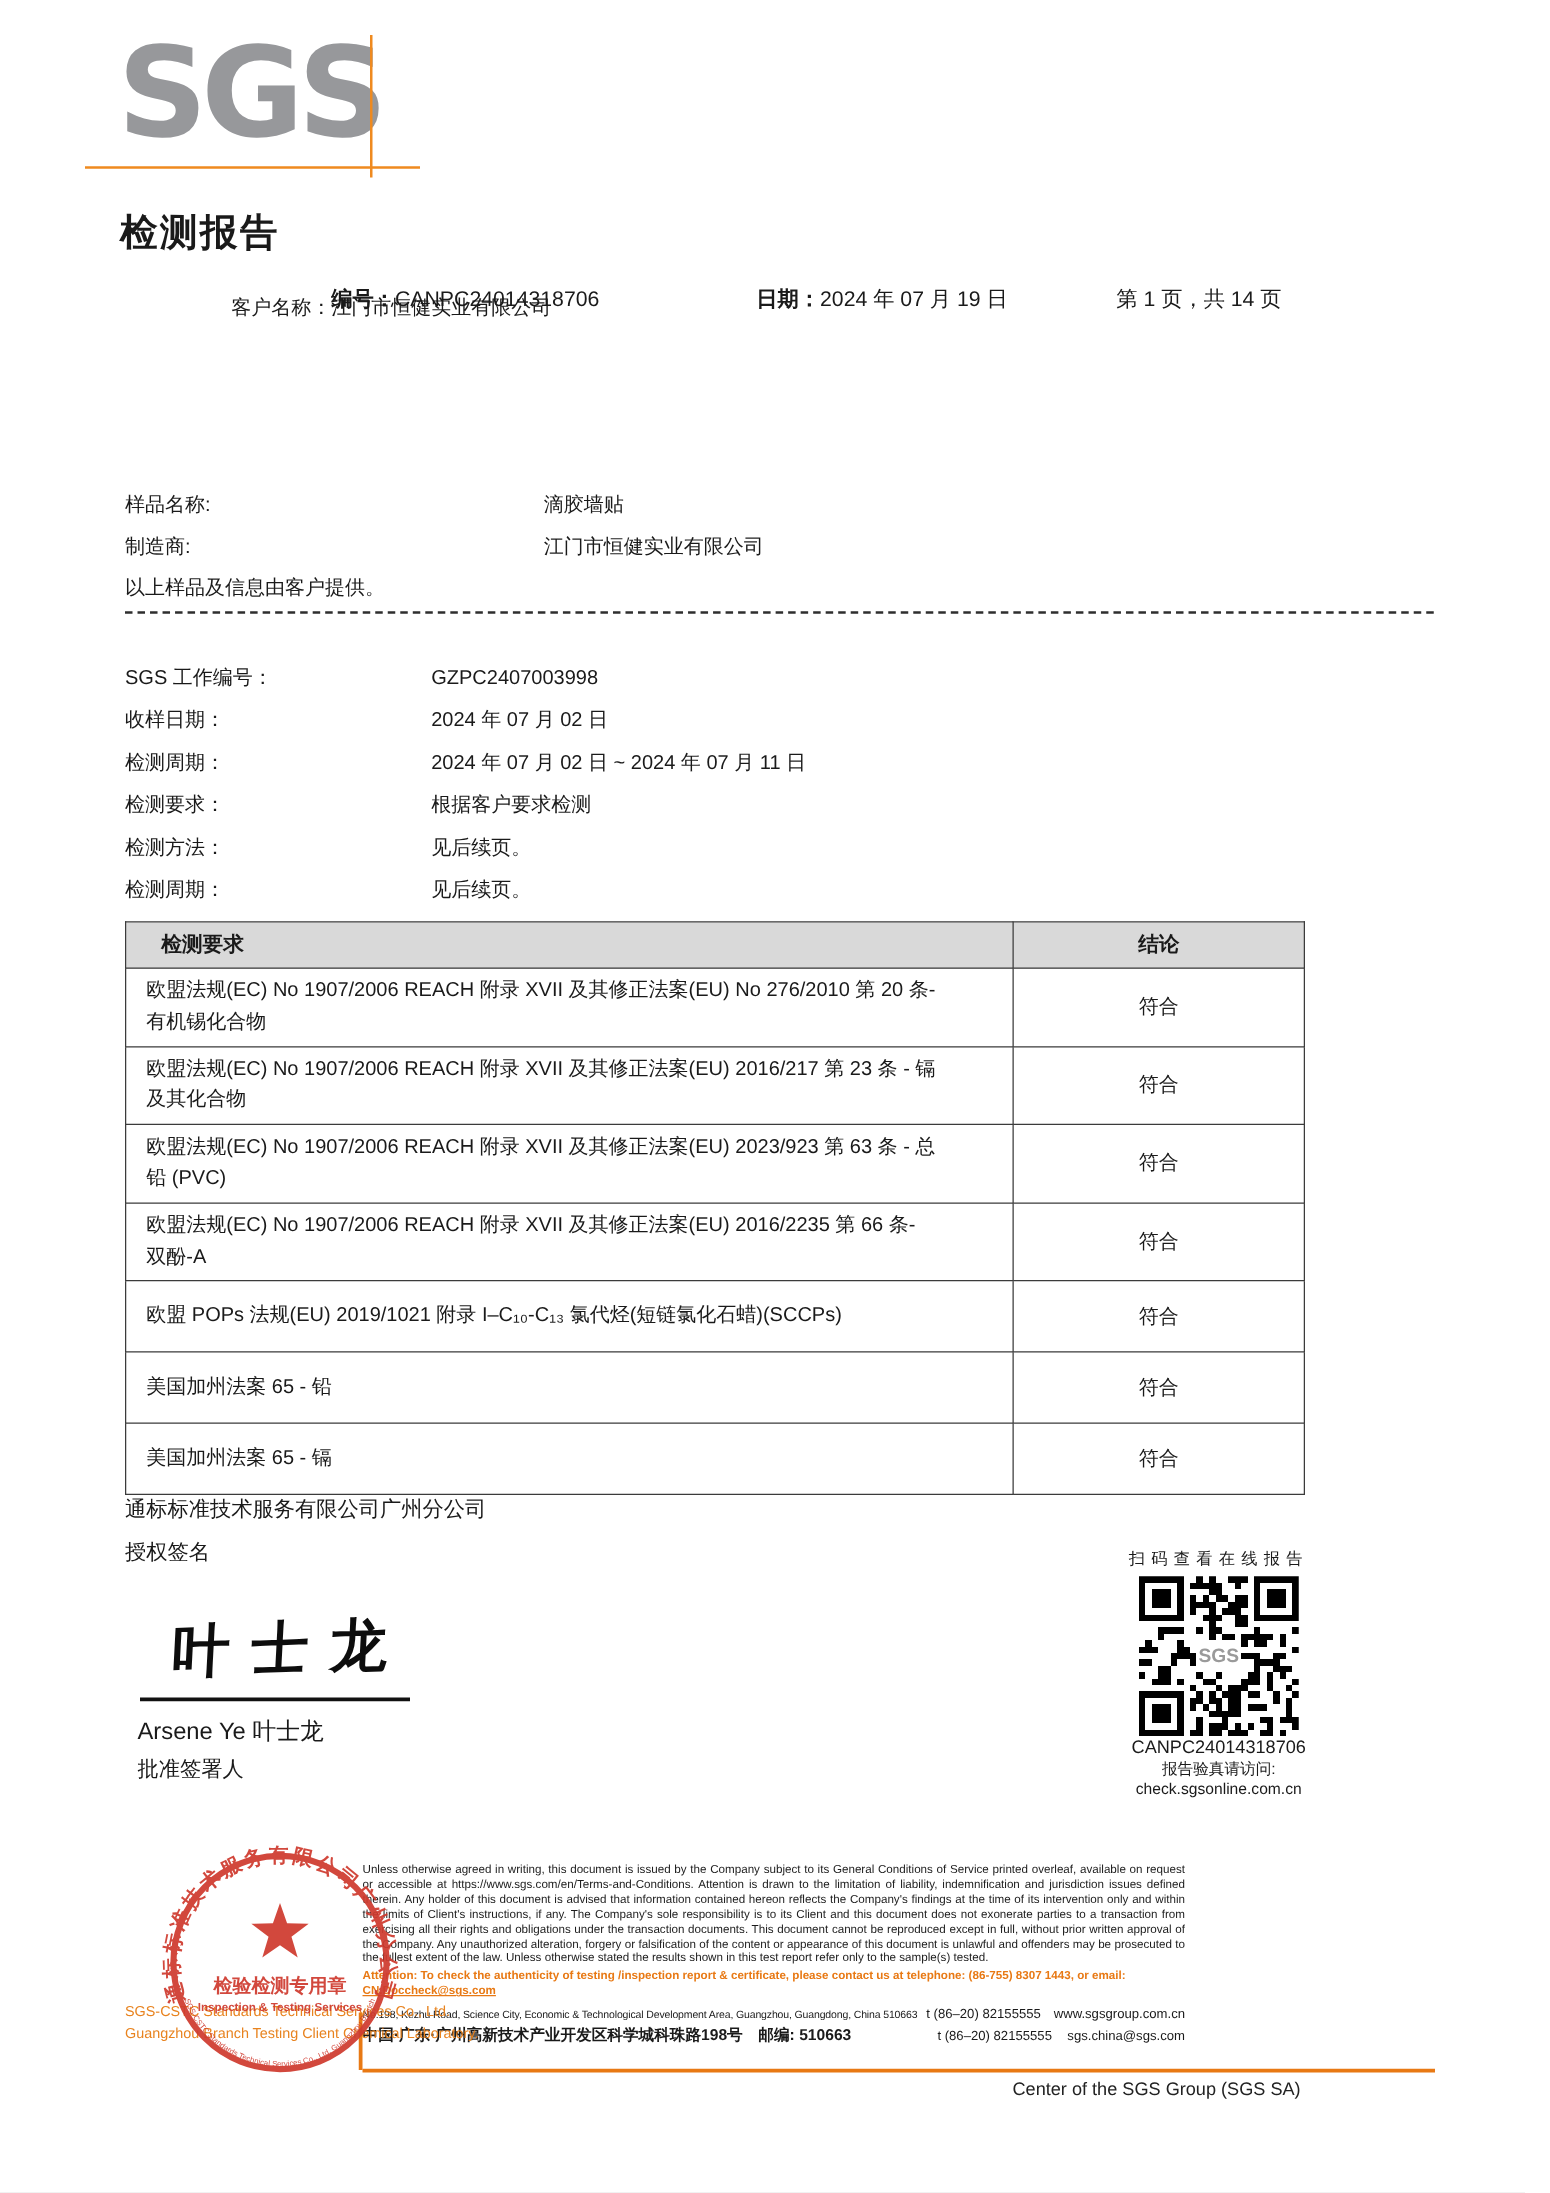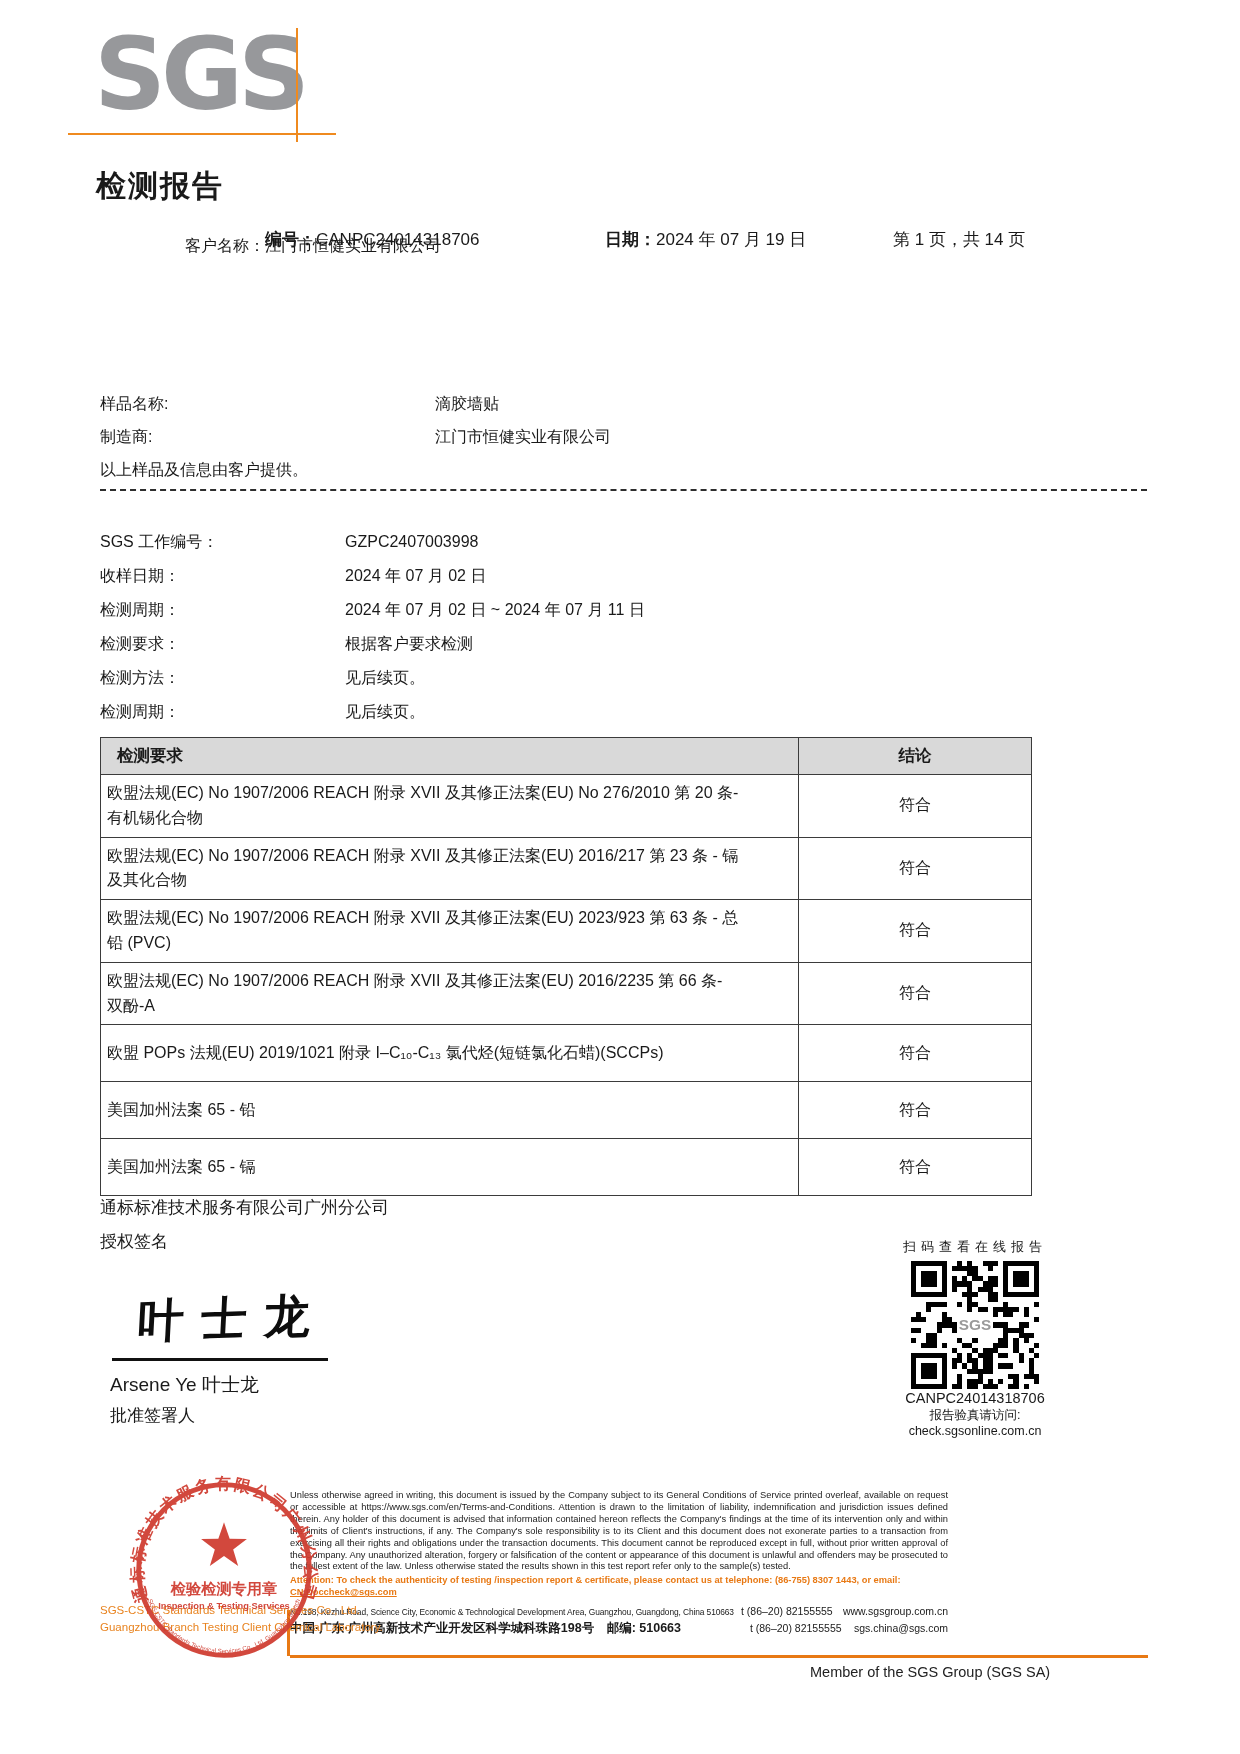--- a/index.html
+++ b/index.html
@@ -25,23 +25,23 @@
   .job .lbl{width:245px;}
 
   .dashline{position:absolute;left:100px;top:489px;width:1047px;height:0;
             border-top:2.6px dashed #2e2e2e;}
 
   
   table.concl{position:absolute;left:100px;top:737px;width:910px;border-collapse:collapse;
               font-size:16px;table-layout:fixed;}
   table.concl th,table.concl td{border:1.6px solid #3b3b3b;}
   table.concl th{background:#d9d9d9;height:34px;font-size:16.5px;}
-  th.req-h{text-align:left;padding-left:16px;width:680px;}
+  th.req-h{text-align:left;padding-left:28px;width:680px;}
   th.concl-h{text-align:center;width:230px;}
-  td.req{padding:6px 58px 6px 6px;line-height:1.55;}
+  td.req{padding:6px 58px 6px 16px;line-height:1.55;}
   td.concl{text-align:center;}
   tr.single td{height:44px;}
 
   .signoff-company{position:absolute;left:100px;top:1196px;font-size:17px;}
   .signoff-label{position:absolute;left:100px;top:1230px;font-size:17px;}
   .signature{position:absolute;left:138px;top:1288px;font-size:46px;font-weight:bold;color:#0d0d0d;
              letter-spacing:17px;transform:rotate(-2deg) skewX(-5deg);white-space:nowrap;}
   .sig-line{position:absolute;left:112px;top:1358px;width:216px;height:3px;background:#111;}
   .signer-name{position:absolute;left:110px;top:1372px;font-size:19px;}
   .signer-role{position:absolute;left:110px;top:1404px;font-size:17px;}
@@ -223,15 +223,15 @@
       </div>
       <div class="addr-row">
         <span class="addr-cn">中国·广东·广州高新技术产业开发区科学城科珠路198号　邮编: 510663</span>
         <span class="addr-tel">t (86–20) 82155555</span>
         <span class="addr-web">sgs.china@sgs.com</span>
       </div>
     </div>
   </div>
   <div class="footer-vbar"></div>
   <div class="footer-hr"></div>
-  <div class="member">Member of the SGS Group (SGS SA)</div>
+  <div class="member">Center of the SGS Group (SGS SA)</div>
 
 </div>
 
 </body></html>

